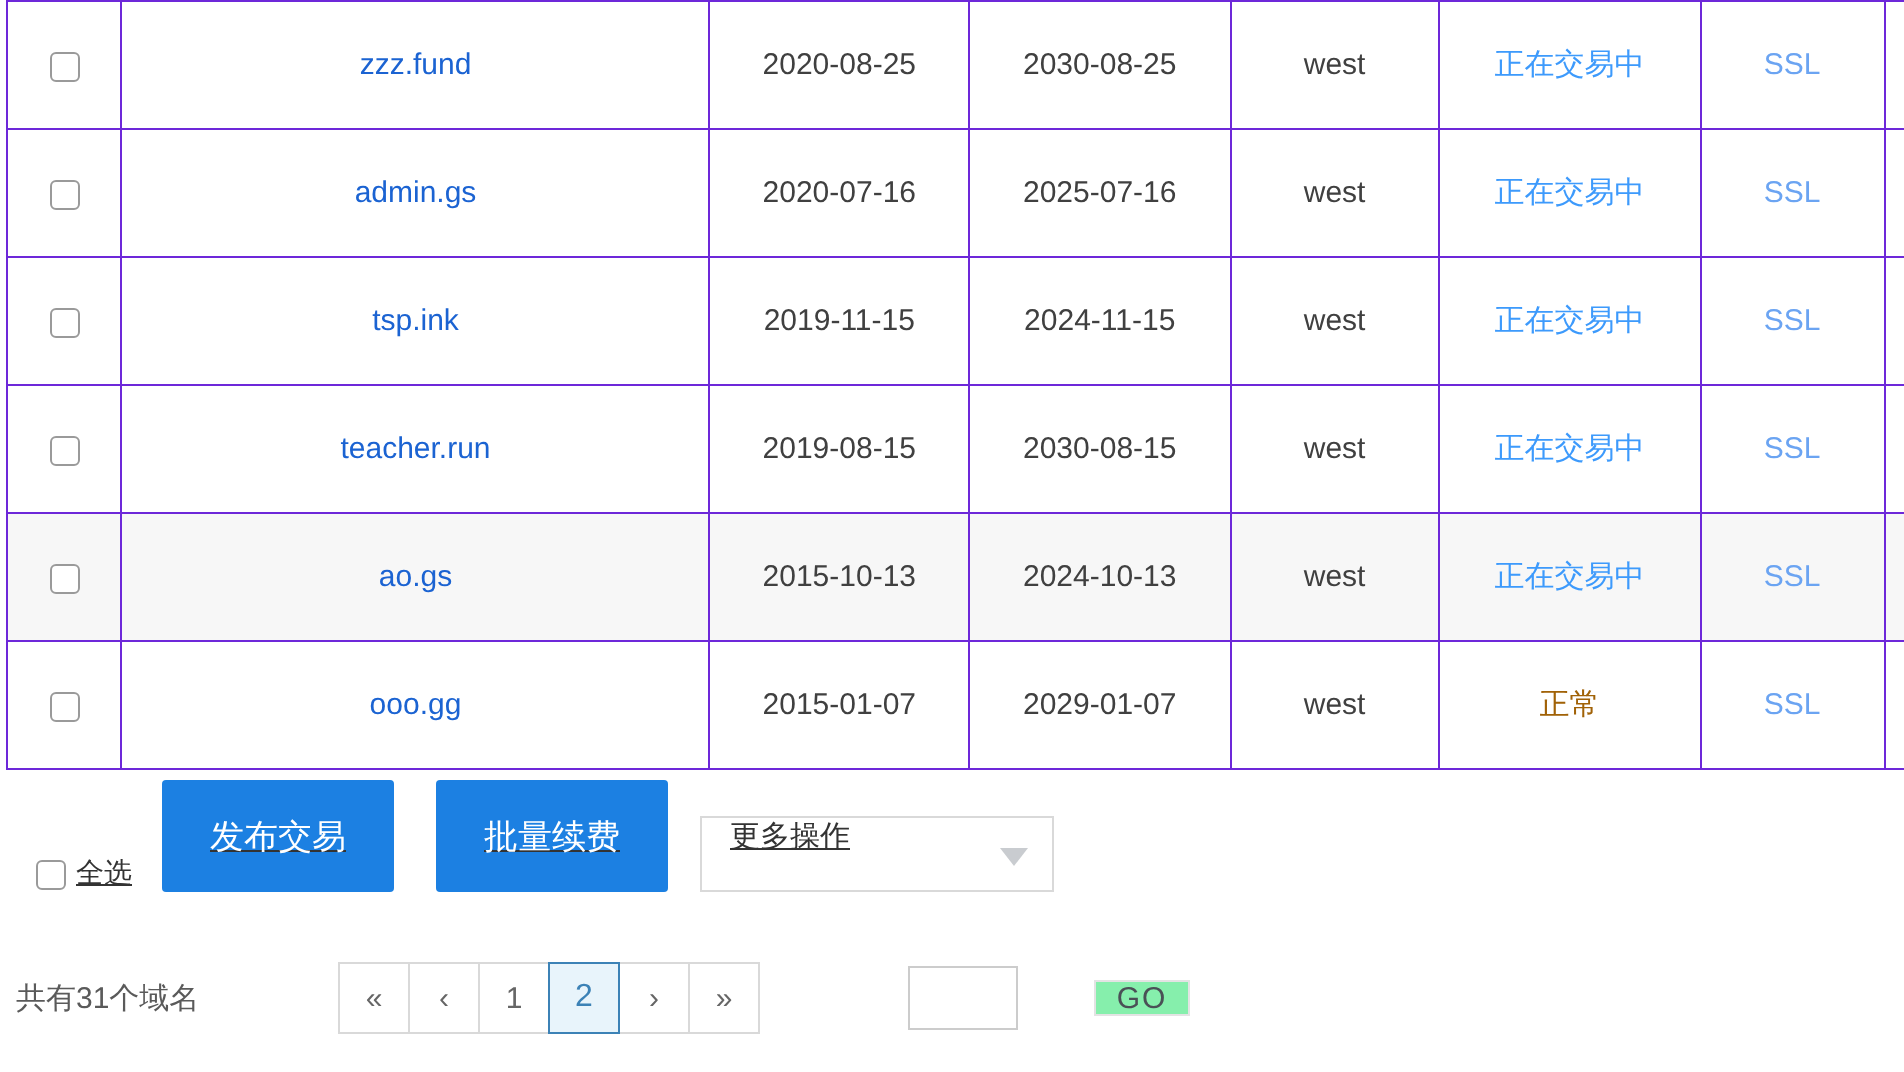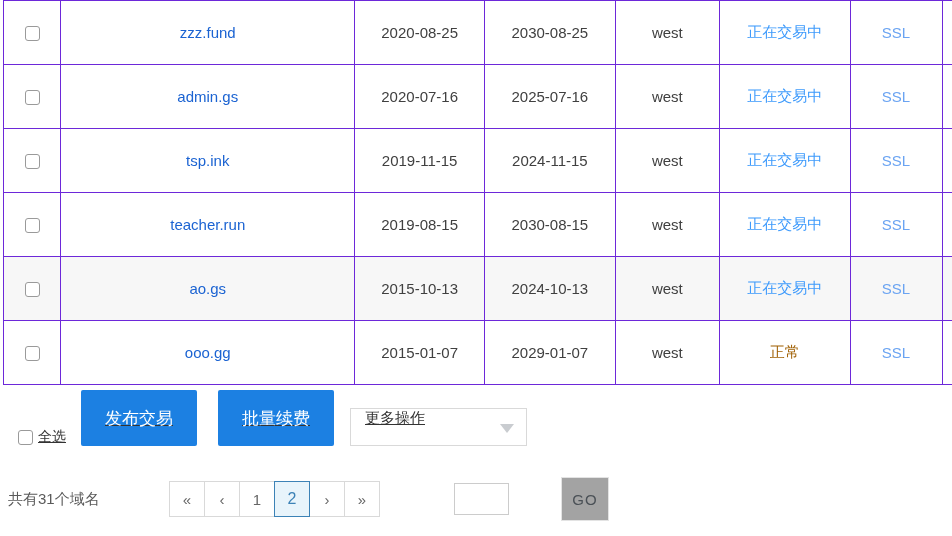--- a/index.html
+++ b/index.html
@@ -130,23 +130,23 @@
   .goto-input {
     margin-left: 38px;
     width: 55px; height: 32px;
     border: 1px solid #ccc;
     background: #fff;
     font-size: 15px;
     padding: 0 6px;
     font-family: inherit;
   }
   .go-btn {
-    margin-left: 16px;
-    width: 48px; height: 44px;
-    background: #a3a3a3;
+    margin-left: 2px;
+    width: 48px; height: 18px;
+    background: #86efac;
     border: 1px solid #e3e3e3;
     color: #4a5056;
     font-size: 15px;
     letter-spacing: 1px;
     font-family: inherit;
     cursor: pointer;
   }
 </style>
 </head>
 <body>

